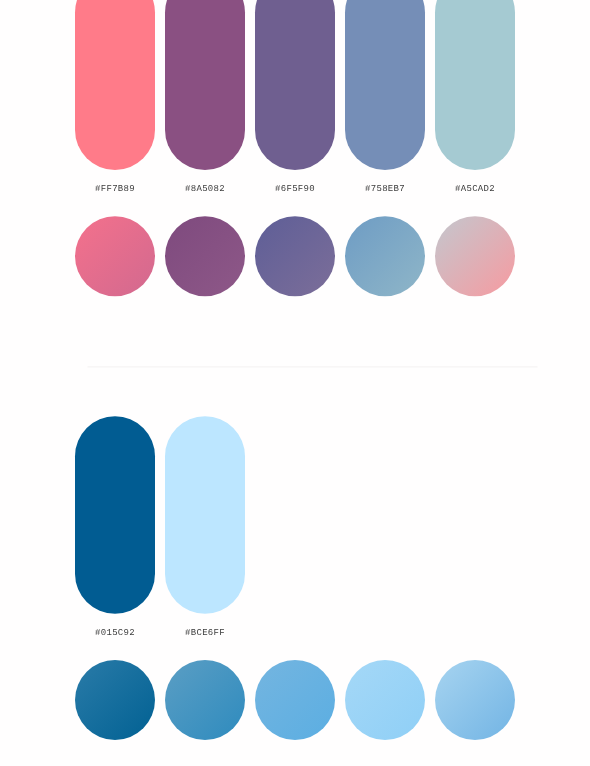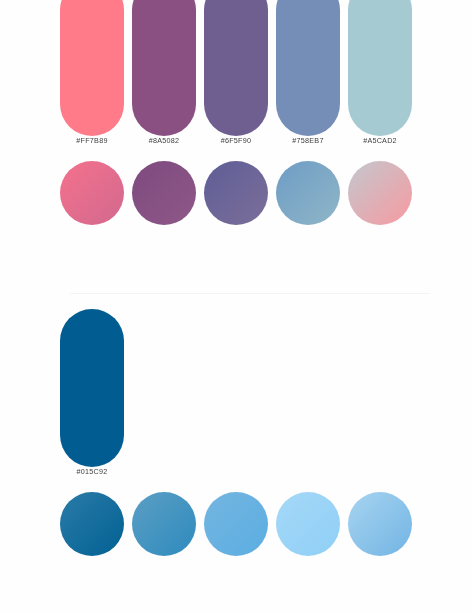--- a/index.html
+++ b/index.html
@@ -24,21 +24,21 @@
     box-sizing: border-box;
   }
 
   
   .palette {
     position: absolute;
     left: 0;
     width: 472px;
   }
   .palette-a { top: -22px; }
-  .palette-b { top: 309px; }
+  .palette-b { top: 333px; }
 
   .swatch-row {
     display: flex;
     justify-content: flex-start;
     padding-left: 60px;
     gap: 8px;
   }
 
   .swatch-col {
     width: 64px;
@@ -48,25 +48,25 @@
   }
 
   .pill {
     width: 64px;
     height: 158px;
     border-radius: 32px;
     display: block;
   }
 
   .hex-label {
-    margin-top: 1px;
+    margin-top: 13px;
     font-size: 7.2px;
     letter-spacing: 0.25px;
     color: #3d3d3d;
-    font-family: Liberation Sans, sans-serif;
+    font-family: Liberation Mono, monospace;
     white-space: nowrap;
     line-height: 1;
   }
 
   .circle-row {
     display: flex;
     justify-content: flex-start;
     padding-left: 60px;
     gap: 8px;
     margin-top: 17px;
@@ -147,20 +147,24 @@
 
   <div class="divider" style="background: rgb(246, 243, 244);"></div>
 
   <div class="palette palette-b">
 
     <div class="swatch-row">
       <div class="swatch-col">
         <span class="pill" style="background: rgb(1, 92, 146);"></span>
         <span class="hex-label">#015C92</span>
       </div>
+      <div class="swatch-col">
+        <span class="pill" style="background: rgb(188, 230, 255);"></span>
+        <span class="hex-label">#BCE6FF</span>
+      </div>
     </div>
 
     <div class="circle-row">
       <div class="circle-col">
         <span class="circle" style="background: linear-gradient(135deg, rgb(42, 123, 168) 0%, rgb(1, 97, 147) 100%);"></span>
       </div>
       <div class="circle-col">
         <span class="circle" style="background: linear-gradient(135deg, rgb(91, 158, 196) 0%, rgb(46, 139, 190) 100%);"></span>
       </div>
       <div class="circle-col">

